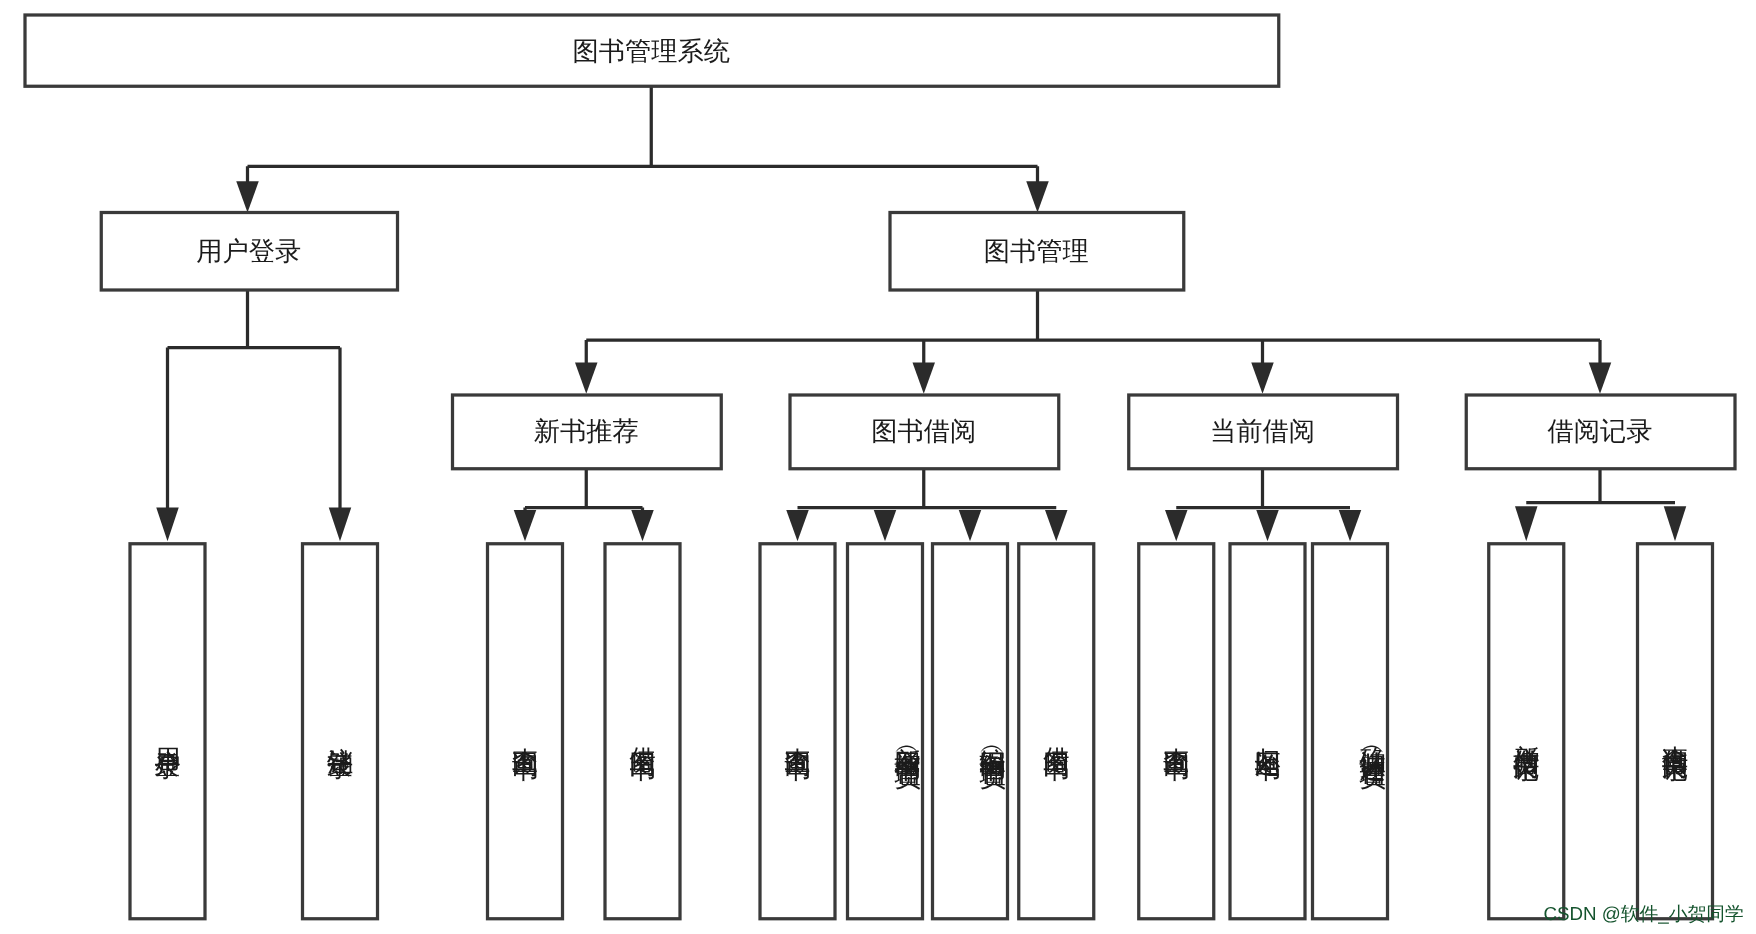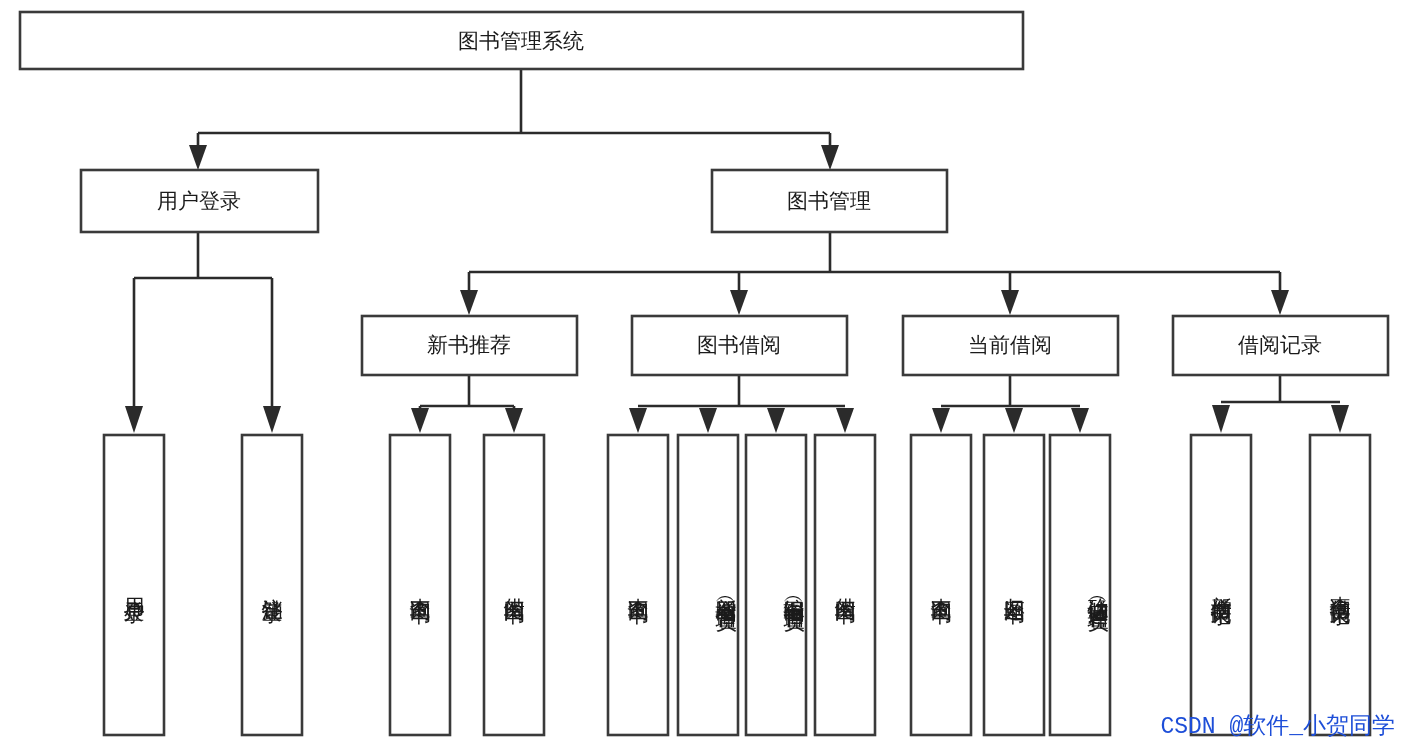--- a/index.html
+++ b/index.html
@@ -60,23 +60,23 @@
     align-items: center;
     justify-content: center;
     text-align: center;
     white-space: nowrap;
     pointer-events: none;
   }
   .watermark {
     position: absolute;
     right: 10px;
     bottom: 6px;
-    font-family: Liberation Mono, monospace;
-    font-size: 23px;
-    color: #1d4ed8;
+    font-family: Liberation Sans, sans-serif;
+    font-size: 15px;
+    color: #14532d;
     white-space: nowrap;
   }
 </style>
 </head>
 <body>
 
 <div id="diagram-root">
 
   <svg class="diagram-canvas" viewBox="0 0 1405 747">
 

